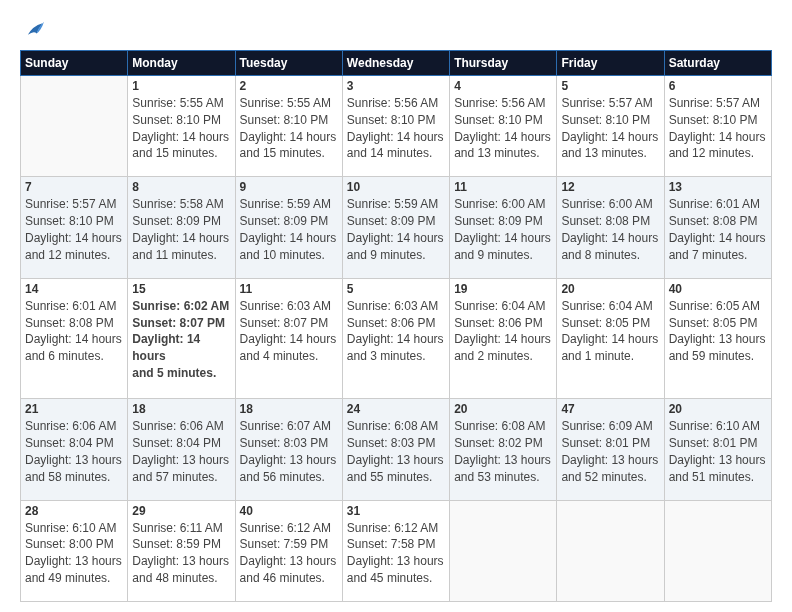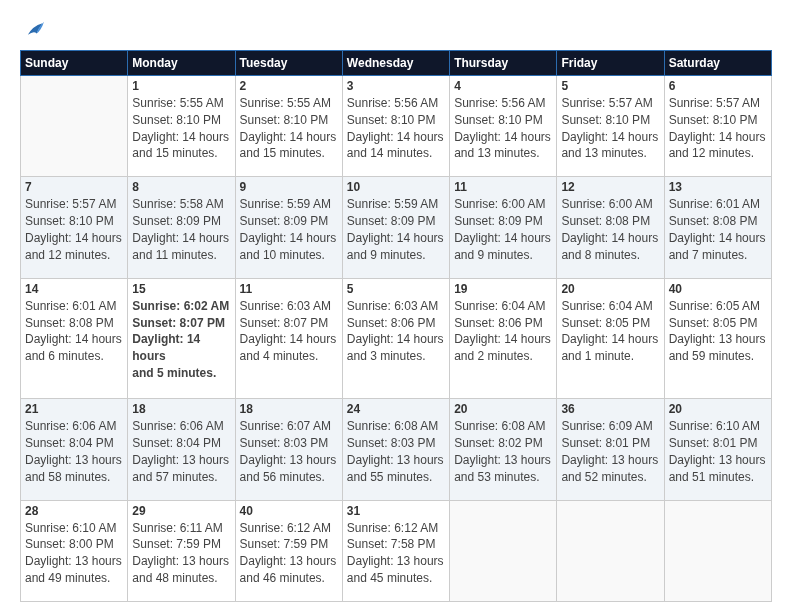--- a/index.html
+++ b/index.html
@@ -309,21 +309,21 @@
 and 55 minutes.</div>
           </td>
           <td>
             <span class="day-number">20</span>
             <div class="day-info" style="white-space: pre-line;">Sunrise: 6:08 AM
 Sunset: 8:02 PM
 Daylight: 13 hours
 and 53 minutes.</div>
           </td>
           <td>
-            <span class="day-number">36</span>
+            <span class="day-number">47</span>
             <div class="day-info" style="white-space: pre-line;">Sunrise: 6:09 AM
 Sunset: 8:01 PM
 Daylight: 13 hours
 and 52 minutes.</div>
           </td>
           <td>
             <span class="day-number">20</span>
             <div class="day-info" style="white-space: pre-line;">Sunrise: 6:10 AM
 Sunset: 8:01 PM
 Daylight: 13 hours
@@ -334,21 +334,21 @@
           <td>
             <span class="day-number">28</span>
             <div class="day-info" style="white-space: pre-line;">Sunrise: 6:10 AM
 Sunset: 8:00 PM
 Daylight: 13 hours
 and 49 minutes.</div>
           </td>
           <td>
             <span class="day-number">29</span>
             <div class="day-info" style="white-space: pre-line;">Sunrise: 6:11 AM
-Sunset: 7:59 PM
+Sunset: 8:59 PM
 Daylight: 13 hours
 and 48 minutes.</div>
           </td>
           <td>
             <span class="day-number">40</span>
             <div class="day-info" style="white-space: pre-line;">Sunrise: 6:12 AM
 Sunset: 7:59 PM
 Daylight: 13 hours
 and 46 minutes.</div>
           </td>

